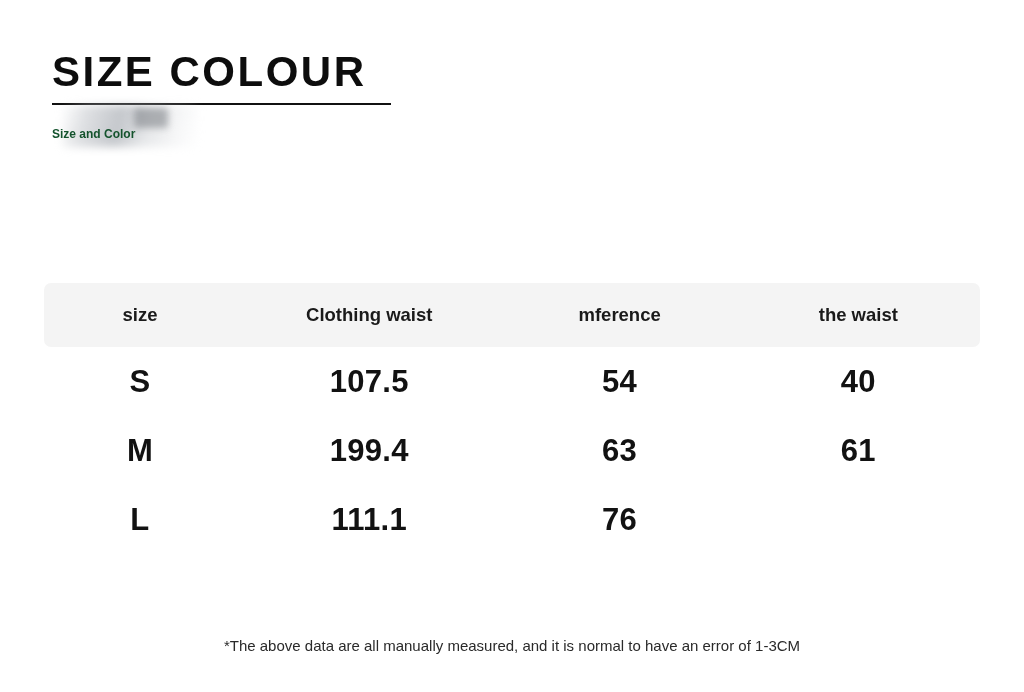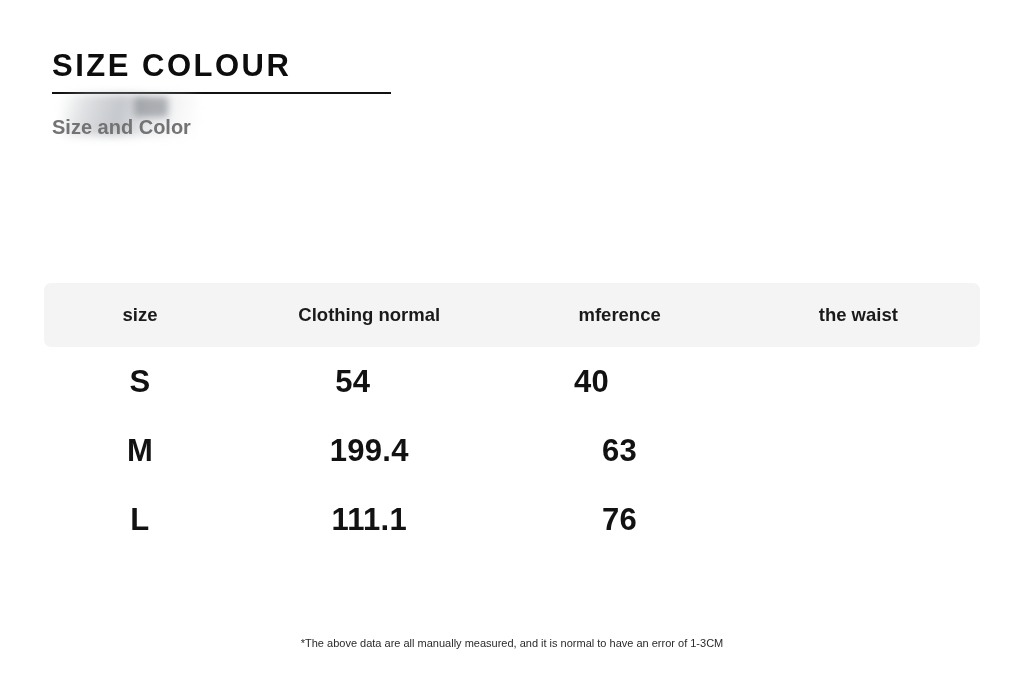--- a/index.html
+++ b/index.html
@@ -23,21 +23,21 @@
   }
 
   
   .header {
     position: absolute;
     left: 52px;
     top: 50px;
     width: 500px;
   }
   .title {
-    font-size: 31px;
+    font-size: 42px;
     font-weight: bold;
     letter-spacing: 2.5px;
     line-height: 1.05;
     color: #0d0d0d;
     margin: 0;
     white-space: nowrap;
   }
   .title-rule {
     margin-top: 9px;
     width: 339px;
@@ -45,23 +45,23 @@
     background: #111111;
   }
   .subtitle-wrap {
     position: relative;
     margin-top: 23px;
     height: 24px;
   }
   .subtitle {
     position: relative;
     z-index: 2;
-    font-size: 20px;
+    font-size: 12px;
     font-weight: 600;
-    color: #737373;
+    color: #14532d;
     line-height: 1;
     white-space: nowrap;
   }
   
   .smudge {
     position: absolute;
     left: 10px;
     top: -23px;
     width: 136px;
     height: 42px;
@@ -146,21 +146,21 @@
     color: #121212;
     letter-spacing: 0.3px;
   }
 
   .footnote {
     position: absolute;
     left: 0;
     right: 0;
     top: 637px;
     text-align: center;
-    font-size: 11px;
+    font-size: 15px;
     color: #2a2a2a;
     font-weight: 500;
   }
 </style>
 </head>
 <body>
 
 <div class="page">
 
   <div class="header">
@@ -175,39 +175,41 @@
 
   <div class="table">
 
     <div class="thead">
       <div class="th col-0">
         <span class="th-size">
           <span class="size-pill"></span>
           <span>size</span>
         </span>
       </div>
-      <div class="th col-1">Clothing normal</div>
+      <div class="th col-1">Clothing waist</div>
       <div class="th col-2">
         <div>mference</div>
       </div>
       <div class="th col-3">the waist</div>
     </div>
 
     <div class="tbody">
 
       <div class="tr">
         <div class="td col-0">S</div>
+        <div class="td col-1">107.5</div>
         <div class="td col-2">54</div>
         <div class="td col-3">40</div>
       </div>
 
       <div class="tr">
         <div class="td col-0">M</div>
         <div class="td col-1">199.4</div>
         <div class="td col-2">63</div>
+        <div class="td col-3">61</div>
       </div>
 
       <div class="tr">
         <div class="td col-0">L</div>
         <div class="td col-1">111.1</div>
         <div class="td col-2">76</div>
       </div>
 
     </div>
   </div>

